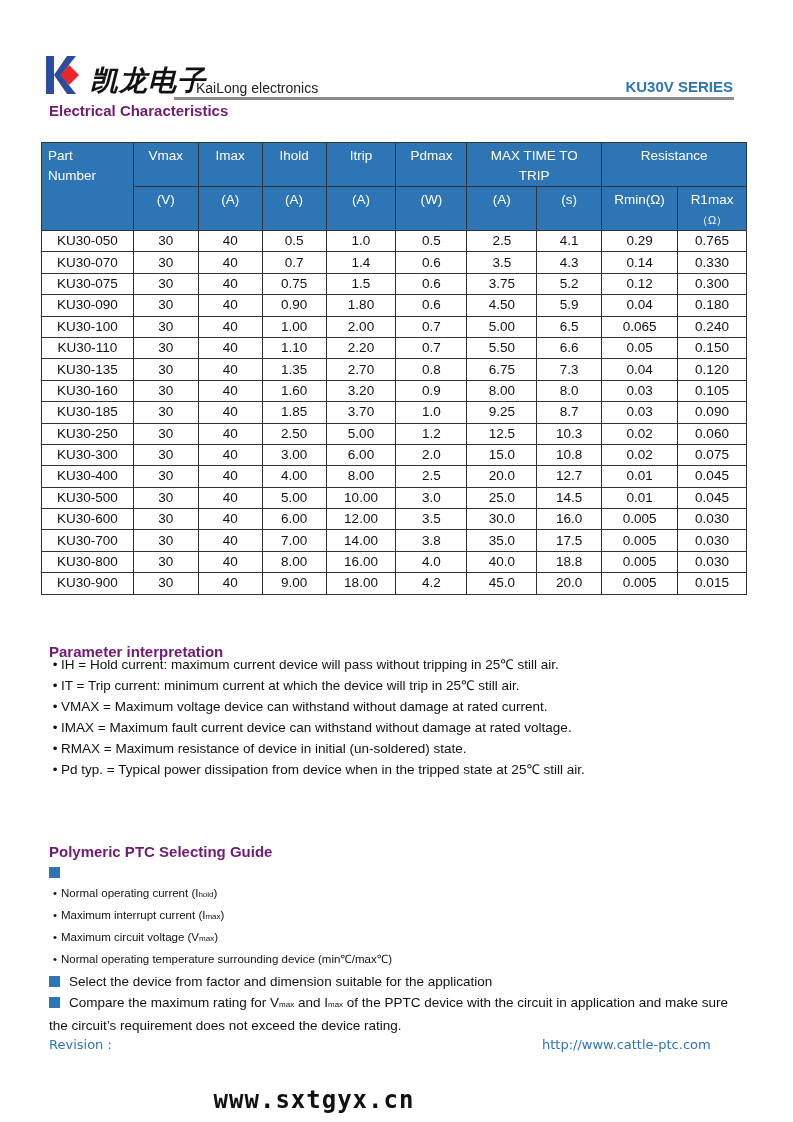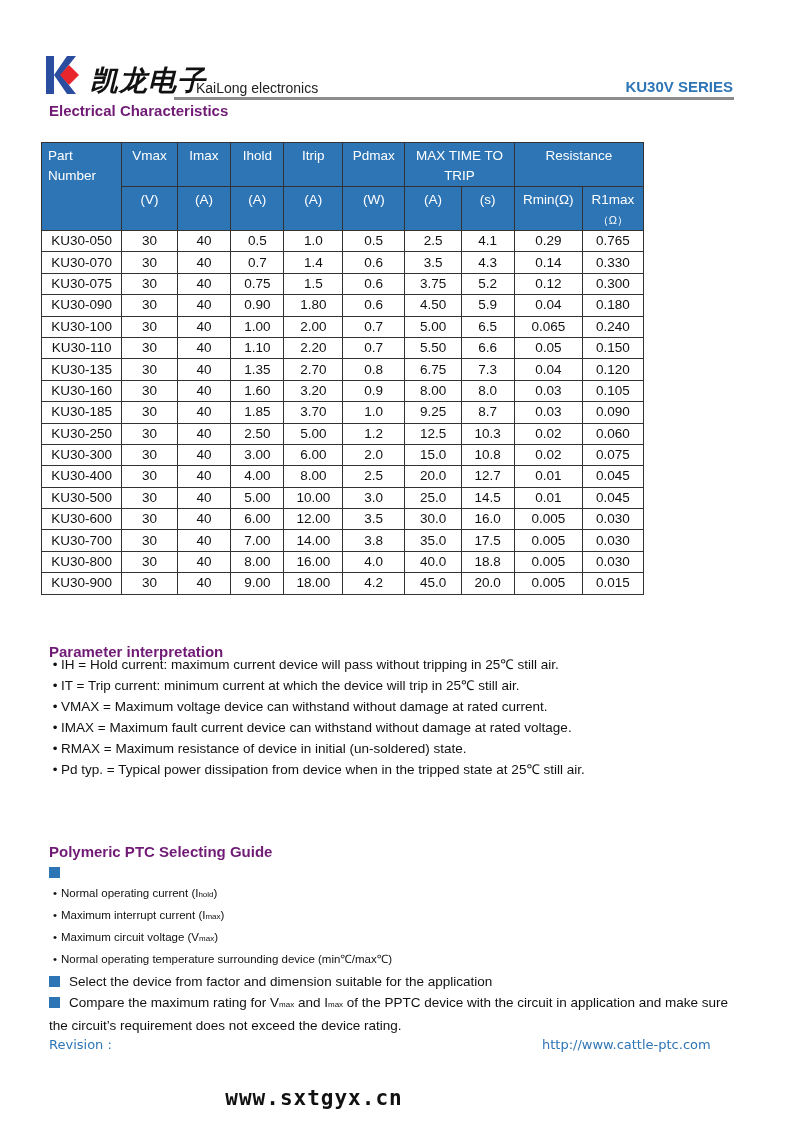--- a/index.html
+++ b/index.html
@@ -11,41 +11,41 @@
   .logo { left: 46px; top: 56px; width: 34px; height: 38px; }
   .cn-name { left: 90px; top: 62px; font-family: "DejaVu Serif", serif; font-size: 28px;
              font-weight: bold; letter-spacing: 1px; color: #111; font-style: italic; }
   .en-name { left: 196px; top: 80px; font-family: Liberation Sans, sans-serif; font-size: 14px; color: #222; }
   .series { right: 60px; top: 78px; font-size: 15px; font-weight: bold; color: #2E75B6; text-align: center; }
   .rule { left: 174px; top: 97px; width: 560px; height: 3px; background: #8c8c8c; }
 
   .section-title { font-size: 15px; font-weight: bold; color: #701a75; }
 
   
-  table.spec { position: absolute; left: 41px; top: 142px; width: 603px;
+  table.spec { position: absolute; left: 41px; top: 142px; width: 706px;
                border-collapse: collapse; font-size: 13.5px; }
   table.spec th, table.spec td { border: 1px solid #333; padding: 0; }
   table.spec th { background: #2E75B6; color: #fff; font-weight: normal; vertical-align: top; }
   table.spec thead tr.h1 th { height: 40px; }
   table.spec thead tr.h2 th { height: 41px; }
   table.spec th .inner { padding-top: 3px; line-height: 20px; }
   table.spec th.left { text-align: left; }
   table.spec th.left .inner { padding-left: 6px; }
   table.spec td { text-align: center; height: 20.4px; line-height: 20px; }
 
   
   .para { left: 49px; font-size: 13.5px; color: #111; line-height: 21px; }
   .bullet-dot { display: inline-block; width: 12px; text-align: center; }
   .small { font-size: 11.5px; }
   .sub { font-size: 8px; }
   .sq { display: inline-block; width: 11px; height: 11px; background: #2E75B6; margin-right: 9px; vertical-align: -1px; }
 
   .footer { font-family: "DejaVu Sans", sans-serif; font-size: 13px; color: #2E75B6; }
   .watermark { left: 0; width: 628px; top: 1086px; text-align: center;
-               font-family: "DejaVu Sans Mono", monospace; font-weight: bold; font-size: 21px; color: #111; letter-spacing: 1px; }
+               font-family: "DejaVu Sans Mono", monospace; font-weight: bold; font-size: 24px; color: #111; letter-spacing: 1px; }
 </style>
 </head>
 <body>
 
 <div class="abs logo">
   <svg width="34" height="38" viewBox="0 0 34 38">
     <rect x="0" y="0" width="8" height="38" fill="#2B4DA0"></rect>
     <polygon points="8,19 21,0 30,0 15,19 30,38 21,38" fill="#2B4DA0"></polygon>
     <polygon points="14,19 23,9 33,19 23,29" fill="#E8262B"></polygon>
   </svg>

